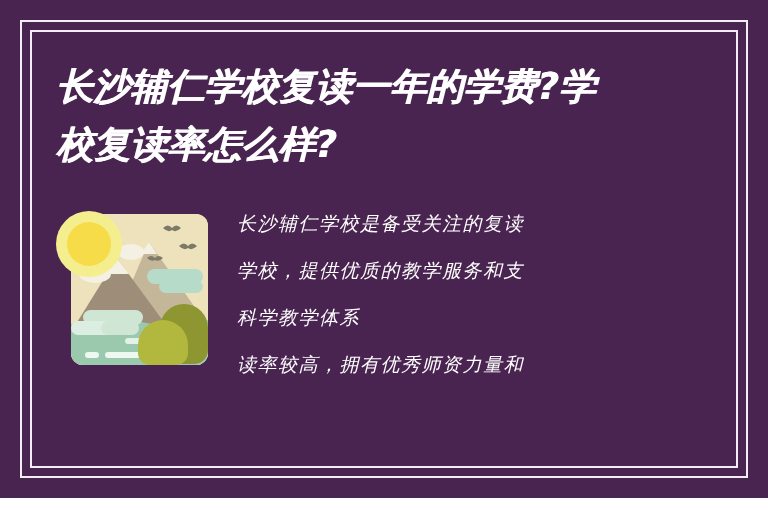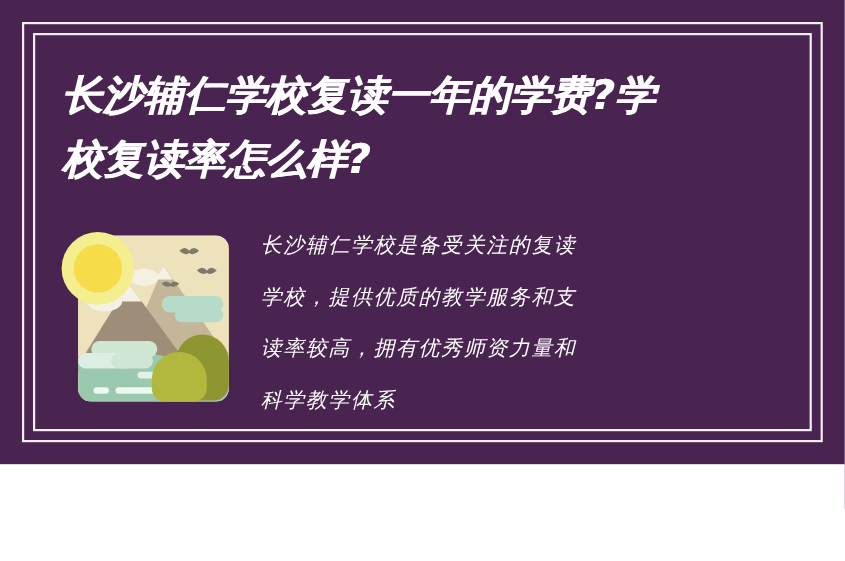--- a/index.html
+++ b/index.html
@@ -9,21 +9,21 @@
   body {
     width: 768px;
     height: 510px;
     overflow: hidden;
     font-family: "Liberation Sans", sans-serif;
   }
 
   #poster {
     position: relative;
     width: 768px;
-    height: 422px;
+    height: 498px;
     background: #4A2450;
     box-sizing: border-box;
   }
 
   
   .frame-outer {
     position: absolute;
     left: 20px;
     top: 20px;
     right: 20px;
@@ -194,18 +194,18 @@
       </div>
       <div class="bush-back"></div>
       <div class="bush-front"></div>
       <div class="sun-outer"></div>
       <div class="sun-core"></div>
     </div>
 
     <div class="body-copy">
       <div class="body-line">长沙辅仁学校是备受关注的复读</div>
       <div class="body-line">学校，提供优质的教学服务和支</div>
+      <div class="body-line">科学教学体系</div>
       <div class="body-line">读率较高，拥有优秀师资力量和</div>
-      <div class="body-line">科学教学体系</div>
     </div>
 
   </div>
 </div>
 
 </body></html>

